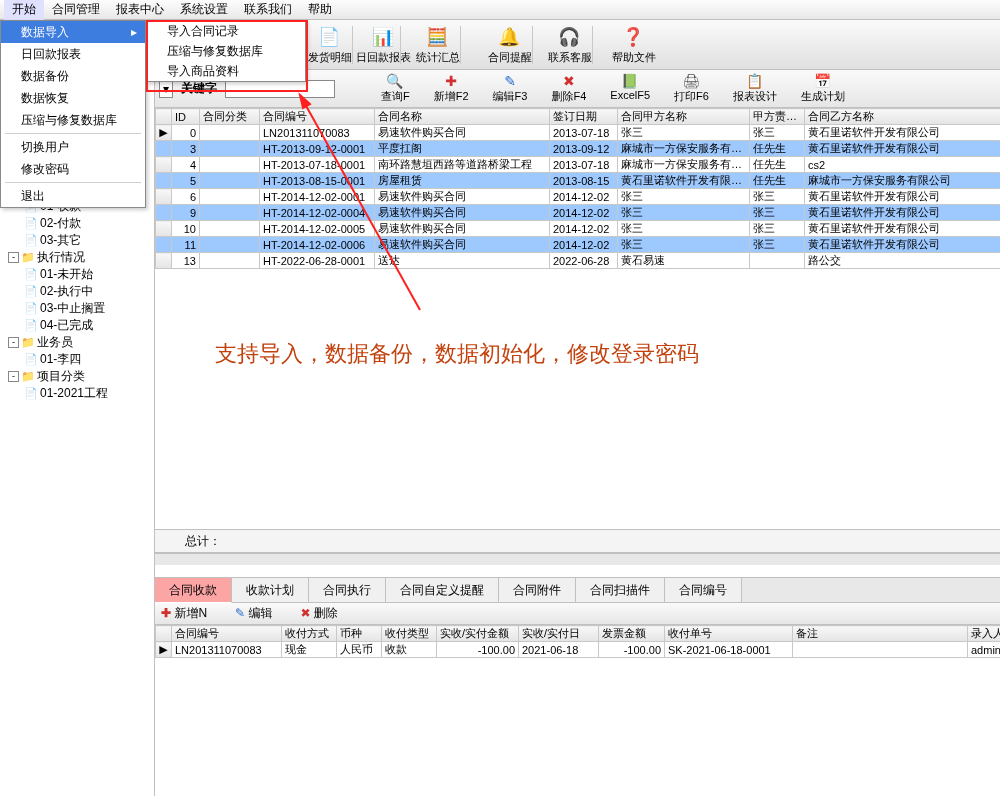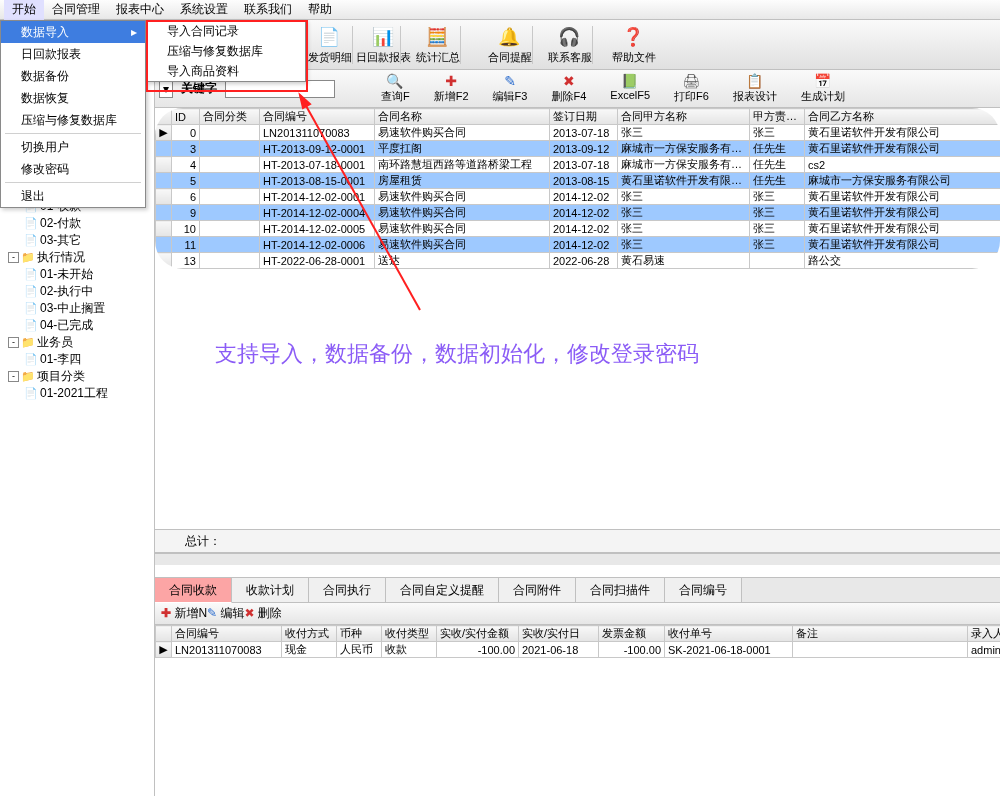--- a/index.html
+++ b/index.html
@@ -33,38 +33,38 @@
 .expander { width: 11px; height: 11px; border: 1px solid #888; display: inline-flex; align-items: center; justify-content: center; margin-right: 2px; font-size: 9px; line-height: 1; background: #fff; }
 
 .main { position: absolute; left: 155px; top: 70px; right: 0; bottom: 0; background: #fff; display: flex; flex-direction: column; }
 .searchbar { height: 38px; background: linear-gradient(#fafafa,#e6e6e6); border-bottom: 1px solid #c0c0c0; display: flex; align-items: center; padding: 0 4px; gap: 2px; }
 .searchbar .kw { padding: 0 6px; font-weight: bold; }
 .searchbar input { width: 110px; height: 18px; border: 1px solid #888; }
 .sbtn { display: flex; flex-direction: column; align-items: center; padding: 0 12px; }
 .sbtn .ic { font-size: 14px; height: 16px; }
 .sbtn .tx { font-size: 11px; }
 
-.gridwrap { flex: 0 0 auto; overflow: auto; border-radius: 28px; }
+.gridwrap { flex: 0 0 auto; overflow: auto; }
 table.grid { border-collapse: collapse; width: 100%; table-layout: fixed; }
 table.grid th, table.grid td { border: 1px solid #c8c8c8; height: 16px; padding: 0 3px; font-size: 11px; overflow: hidden; white-space: nowrap; text-overflow: ellipsis; text-align: left; }
 table.grid th { background: linear-gradient(#f8f8f8,#e4e4e4); font-weight: normal; }
 table.grid tr.sel td { background: #9ec9ff; }
 table.grid td.rowhdr { background: linear-gradient(#f8f8f8,#e4e4e4); text-align: center; width: 16px; }
 table.grid td.num { text-align: right; }
 
-.annotation-text { color: #8b5cf6; font-size: 22px; font-family: SimSun; }
+.annotation-text { color: #c2410c; font-size: 22px; font-family: SimSun; }
 .annotation-arrow { position: absolute; stroke: #ff2020; stroke-width: 2; fill: #ff2020; pointer-events: none; z-index: 40; }
 
 .totalbar { height: 24px; border-top: 1px solid #c0c0c0; border-bottom: 1px solid #c0c0c0; background: #f4f4f4; display: flex; align-items: center; padding-left: 30px; }
 
 .tabs { display: flex; background: #e8e8e8; border-top: 1px solid #c0c0c0; border-bottom: 1px solid #c0c0c0; height: 26px; margin-top: 12px; }
 .tab { padding: 4px 14px; border-right: 1px solid #c0c0c0; background: #f0f0f0; display: flex; align-items: center; }
 .tab.active { background: #fca5a5; border-bottom: 1px solid #fff; margin-bottom: -1px; }
 
-.subtool { height: 22px; background: linear-gradient(#fafafa,#e6e6e6); border-bottom: 1px solid #c0c0c0; display: flex; align-items: center; padding: 0 6px; gap: 0; }
+.subtool { height: 22px; background: linear-gradient(#fafafa,#e6e6e6); border-bottom: 1px solid #c0c0c0; display: flex; align-items: center; padding: 0 6px; gap: 28px; }
 .subtool span .plus { color: #d03030; font-weight: bold; }
 .subtool span .edit { color: #2266cc; }
 .subtool span .del { color: #d03030; }
 
 .detailgrid { flex: 1; overflow: auto; }
 </style>
 </head>
 <body>
 
 <div class="menubar">

